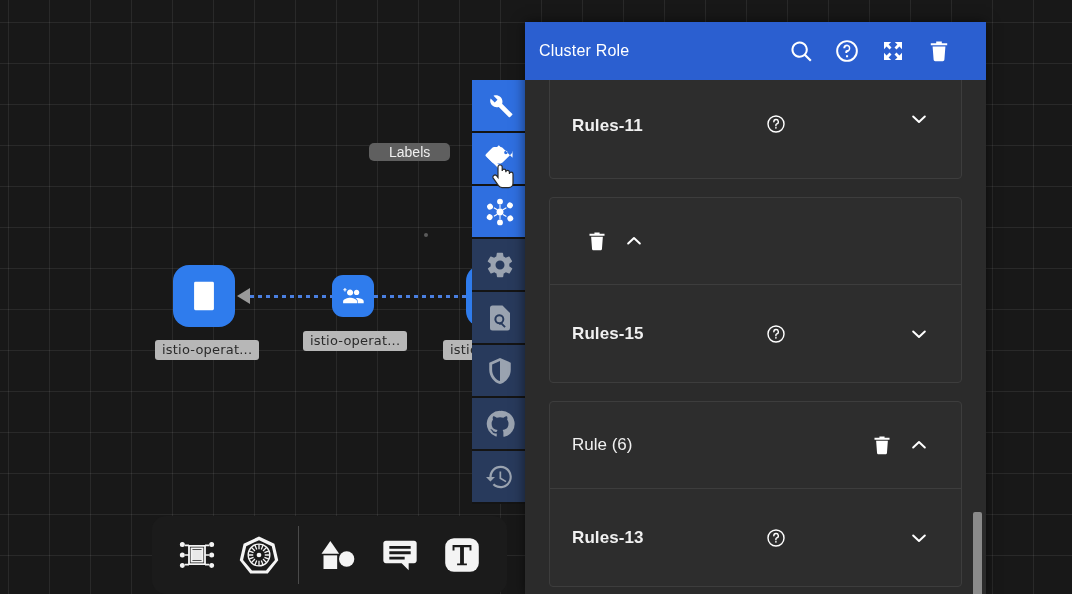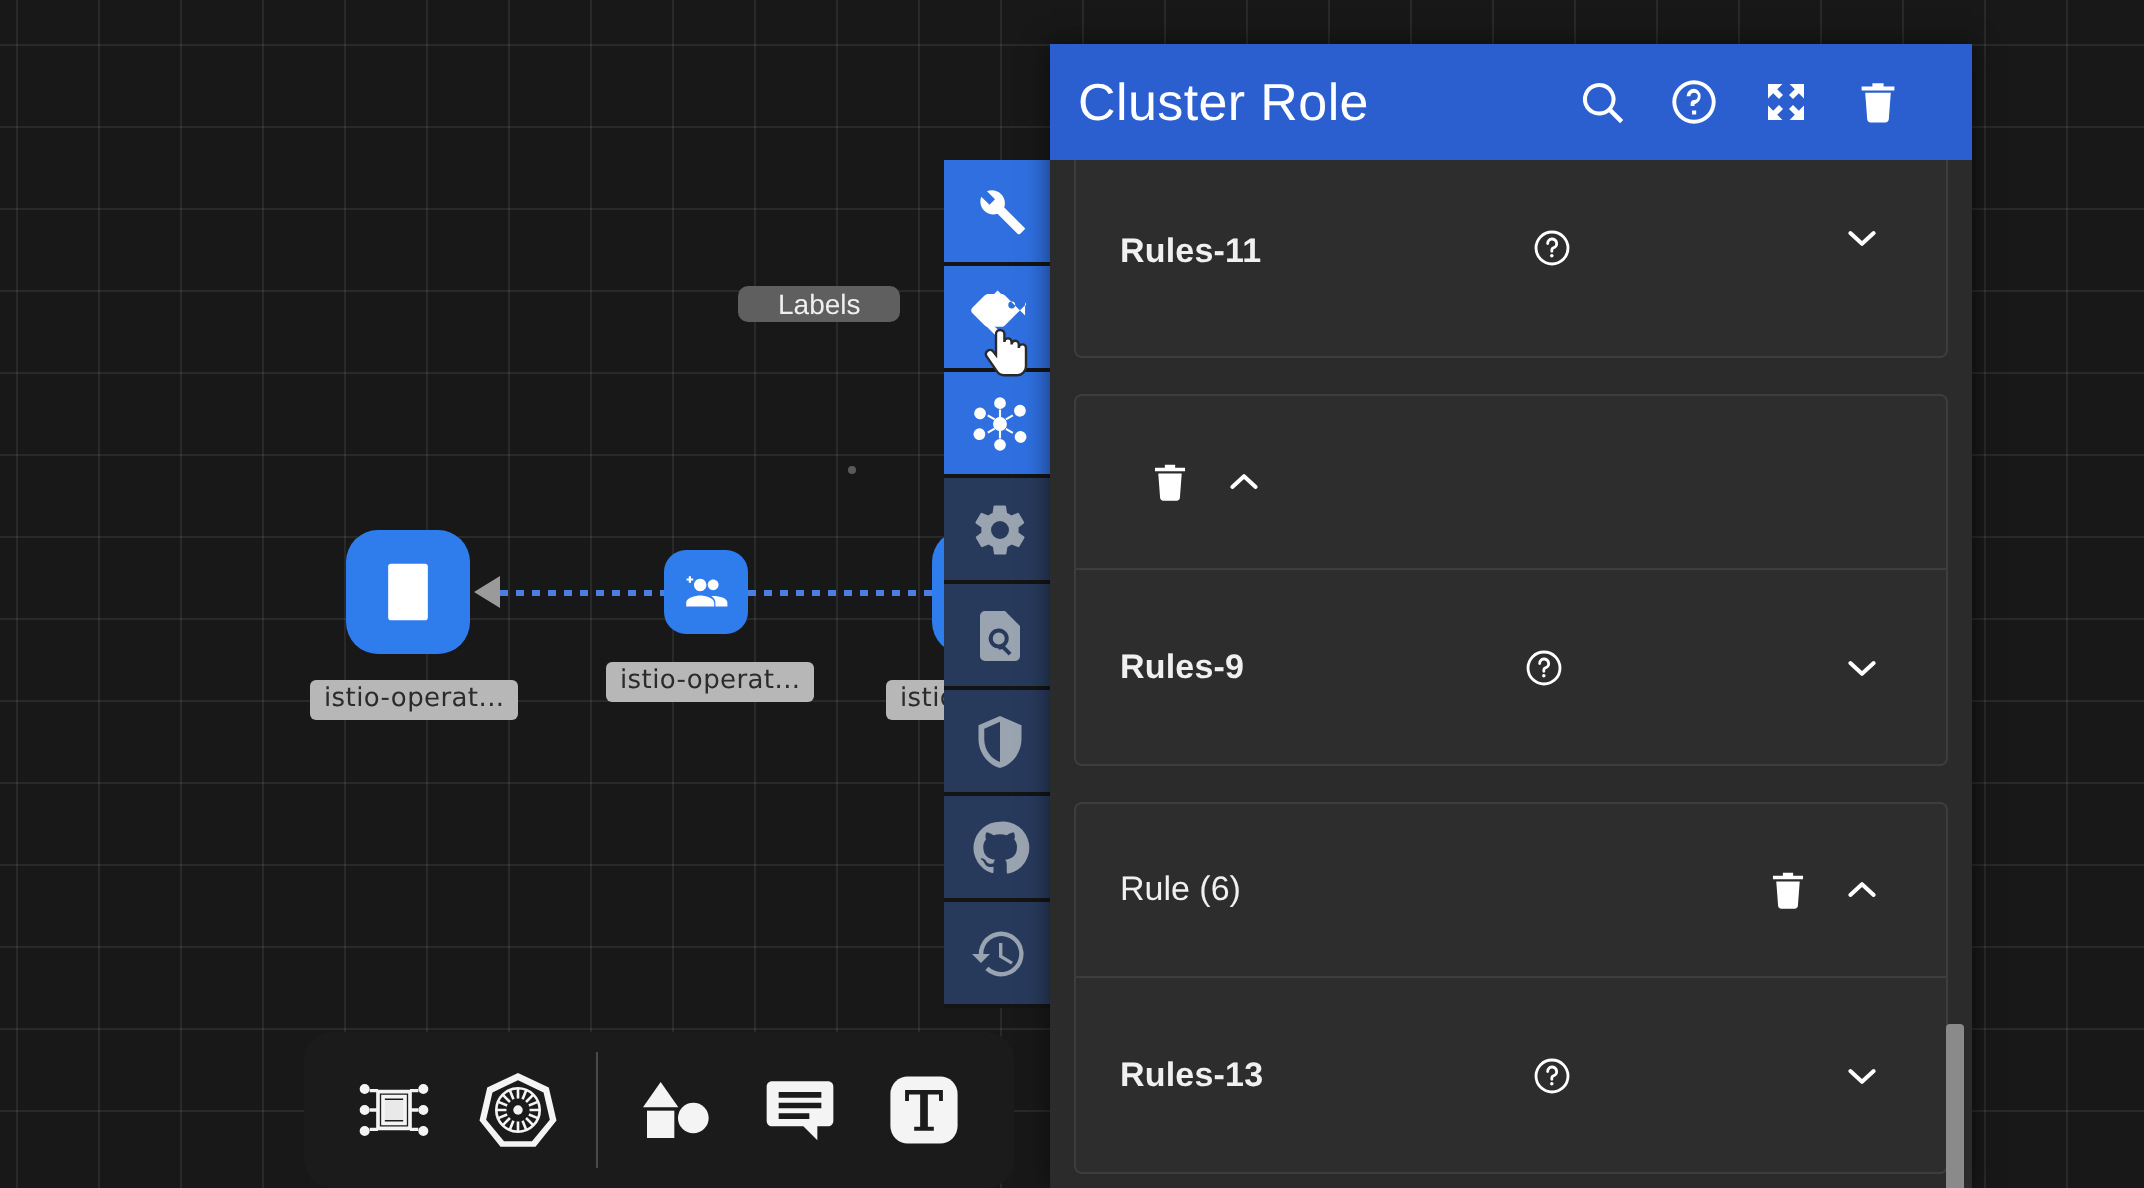--- a/index.html
+++ b/index.html
@@ -123,37 +123,37 @@
   }
   .panel-header {
     height: 58px;
     background: #2b5fd0;
     display: flex; align-items: center;
     padding: 0 24px 0 14px;
     flex: 0 0 auto;
   }
   .panel-title {
     color: #ffffff;
-    font-size: 26px;
+    font-size: 16px;
     font-weight: 400;
     letter-spacing: .2px;
     flex: 1 1 auto;
   }
   .panel-header .hicon {
     width: 46px; height: 44px;
     display: flex; align-items: center; justify-content: center;
     cursor: pointer;
   }
   .panel-header .hicon svg { fill: #ffffff; }
 
   .panel-body {
     flex: 1 1 auto;
     position: relative;
     overflow: hidden;
-    padding: 0 12px;
+    padding: 0 24px;
   }
 
   .card {
     background: #2d2d2d;
     border: 1px solid #3d3d3d;
     border-radius: 4px;
     margin-bottom: 18px;
   }
   .card.first { margin-top: -56px; }
 
@@ -393,21 +393,21 @@
               <path d="M9.2 2.6h5.6v1.6h5.4v2H3.8v-2h5.4zM5.6 7.4h12.8l-1 13.2c-.05.9-.8 1.6-1.7 1.6H8.3c-.9 0-1.65-.7-1.7-1.6z"></path>
             </svg>
           </div>
           <div class="chev">
             <svg width="20" height="20" viewBox="0 0 24 24">
               <path d="M5 15l7-6.5L19 15" stroke-linecap="round" stroke-linejoin="round"></path>
             </svg>
           </div>
         </div>
         <div class="row">
-          <div class="row-label bold">Rules-9</div>
+          <div class="row-label bold">Rules-15</div>
           <div class="help-icon">
             <svg width="20" height="20" viewBox="0 0 24 24">
               <circle cx="12" cy="12" r="9.6" stroke-width="1.7"></circle>
               <path d="M9.4 9.3a2.7 2.7 0 1 1 3.4 2.6c-.6.2-.9.7-.9 1.3v.8" stroke-width="1.7" stroke-linecap="round"></path>
               <circle cx="11.9" cy="16.6" r="1.05" fill="#ffffff" stroke="none"></circle>
             </svg>
           </div>
           <div style="flex:1"></div>
           <div class="chev">
             <svg width="20" height="20" viewBox="0 0 24 24">

